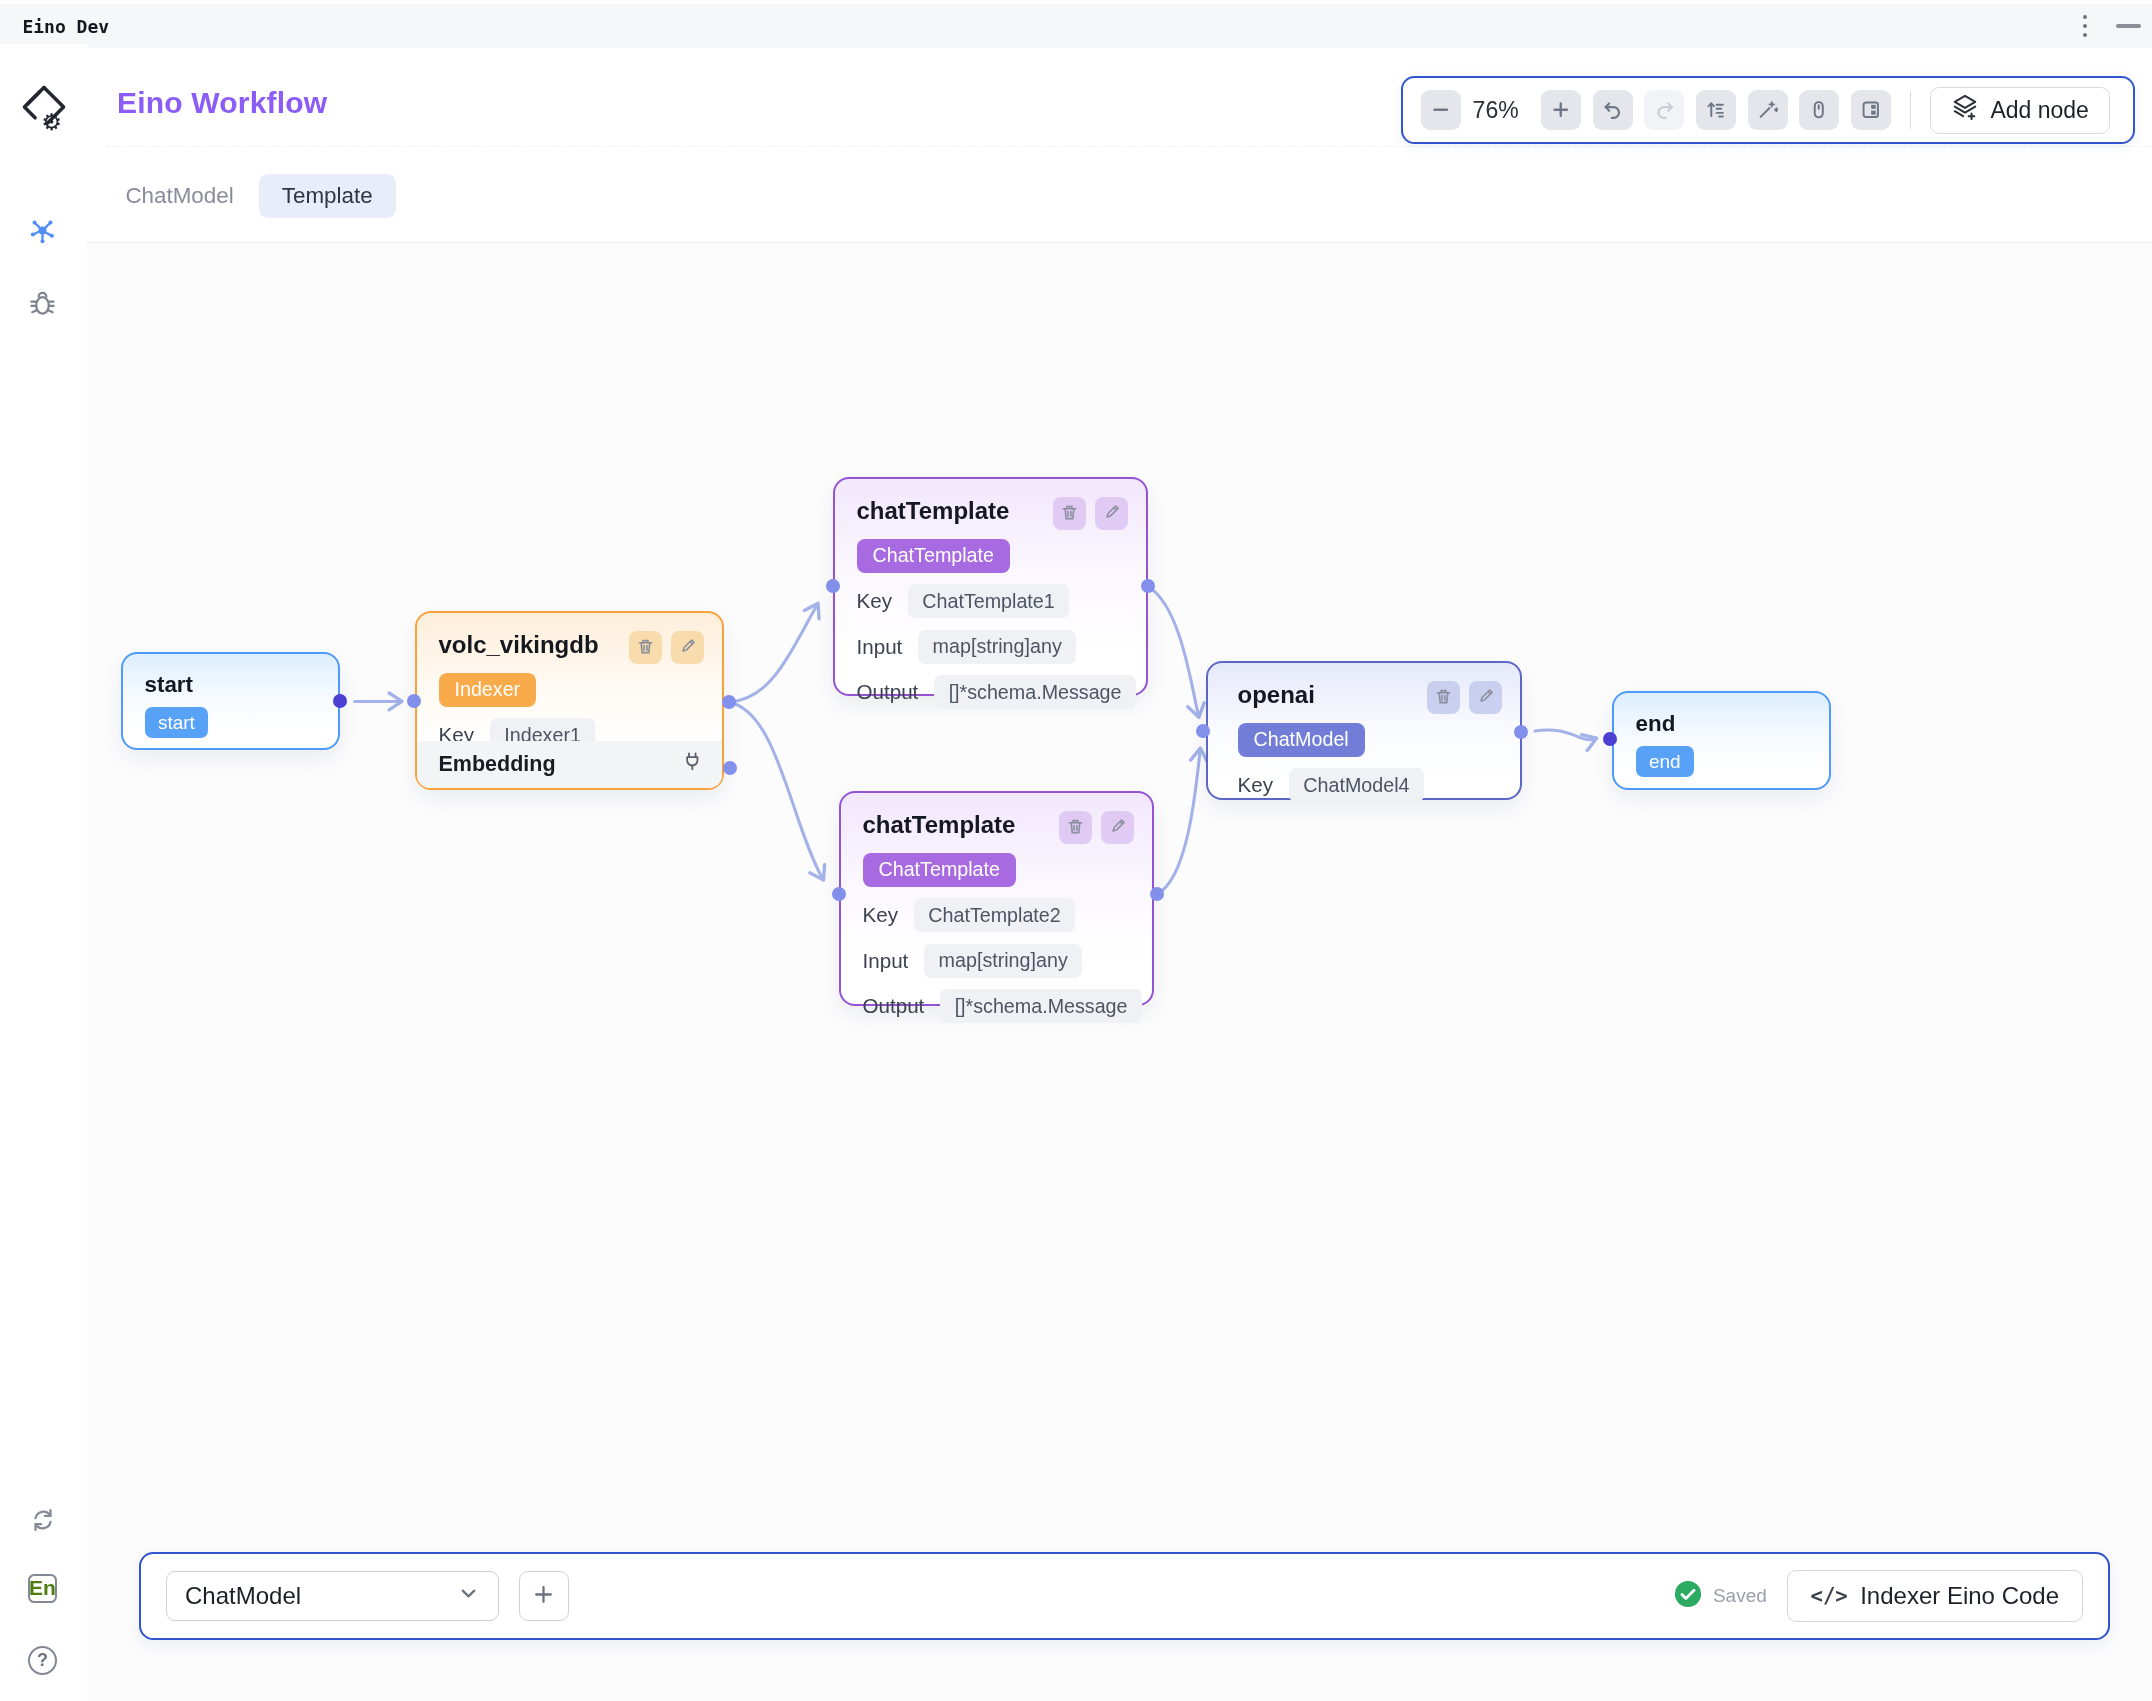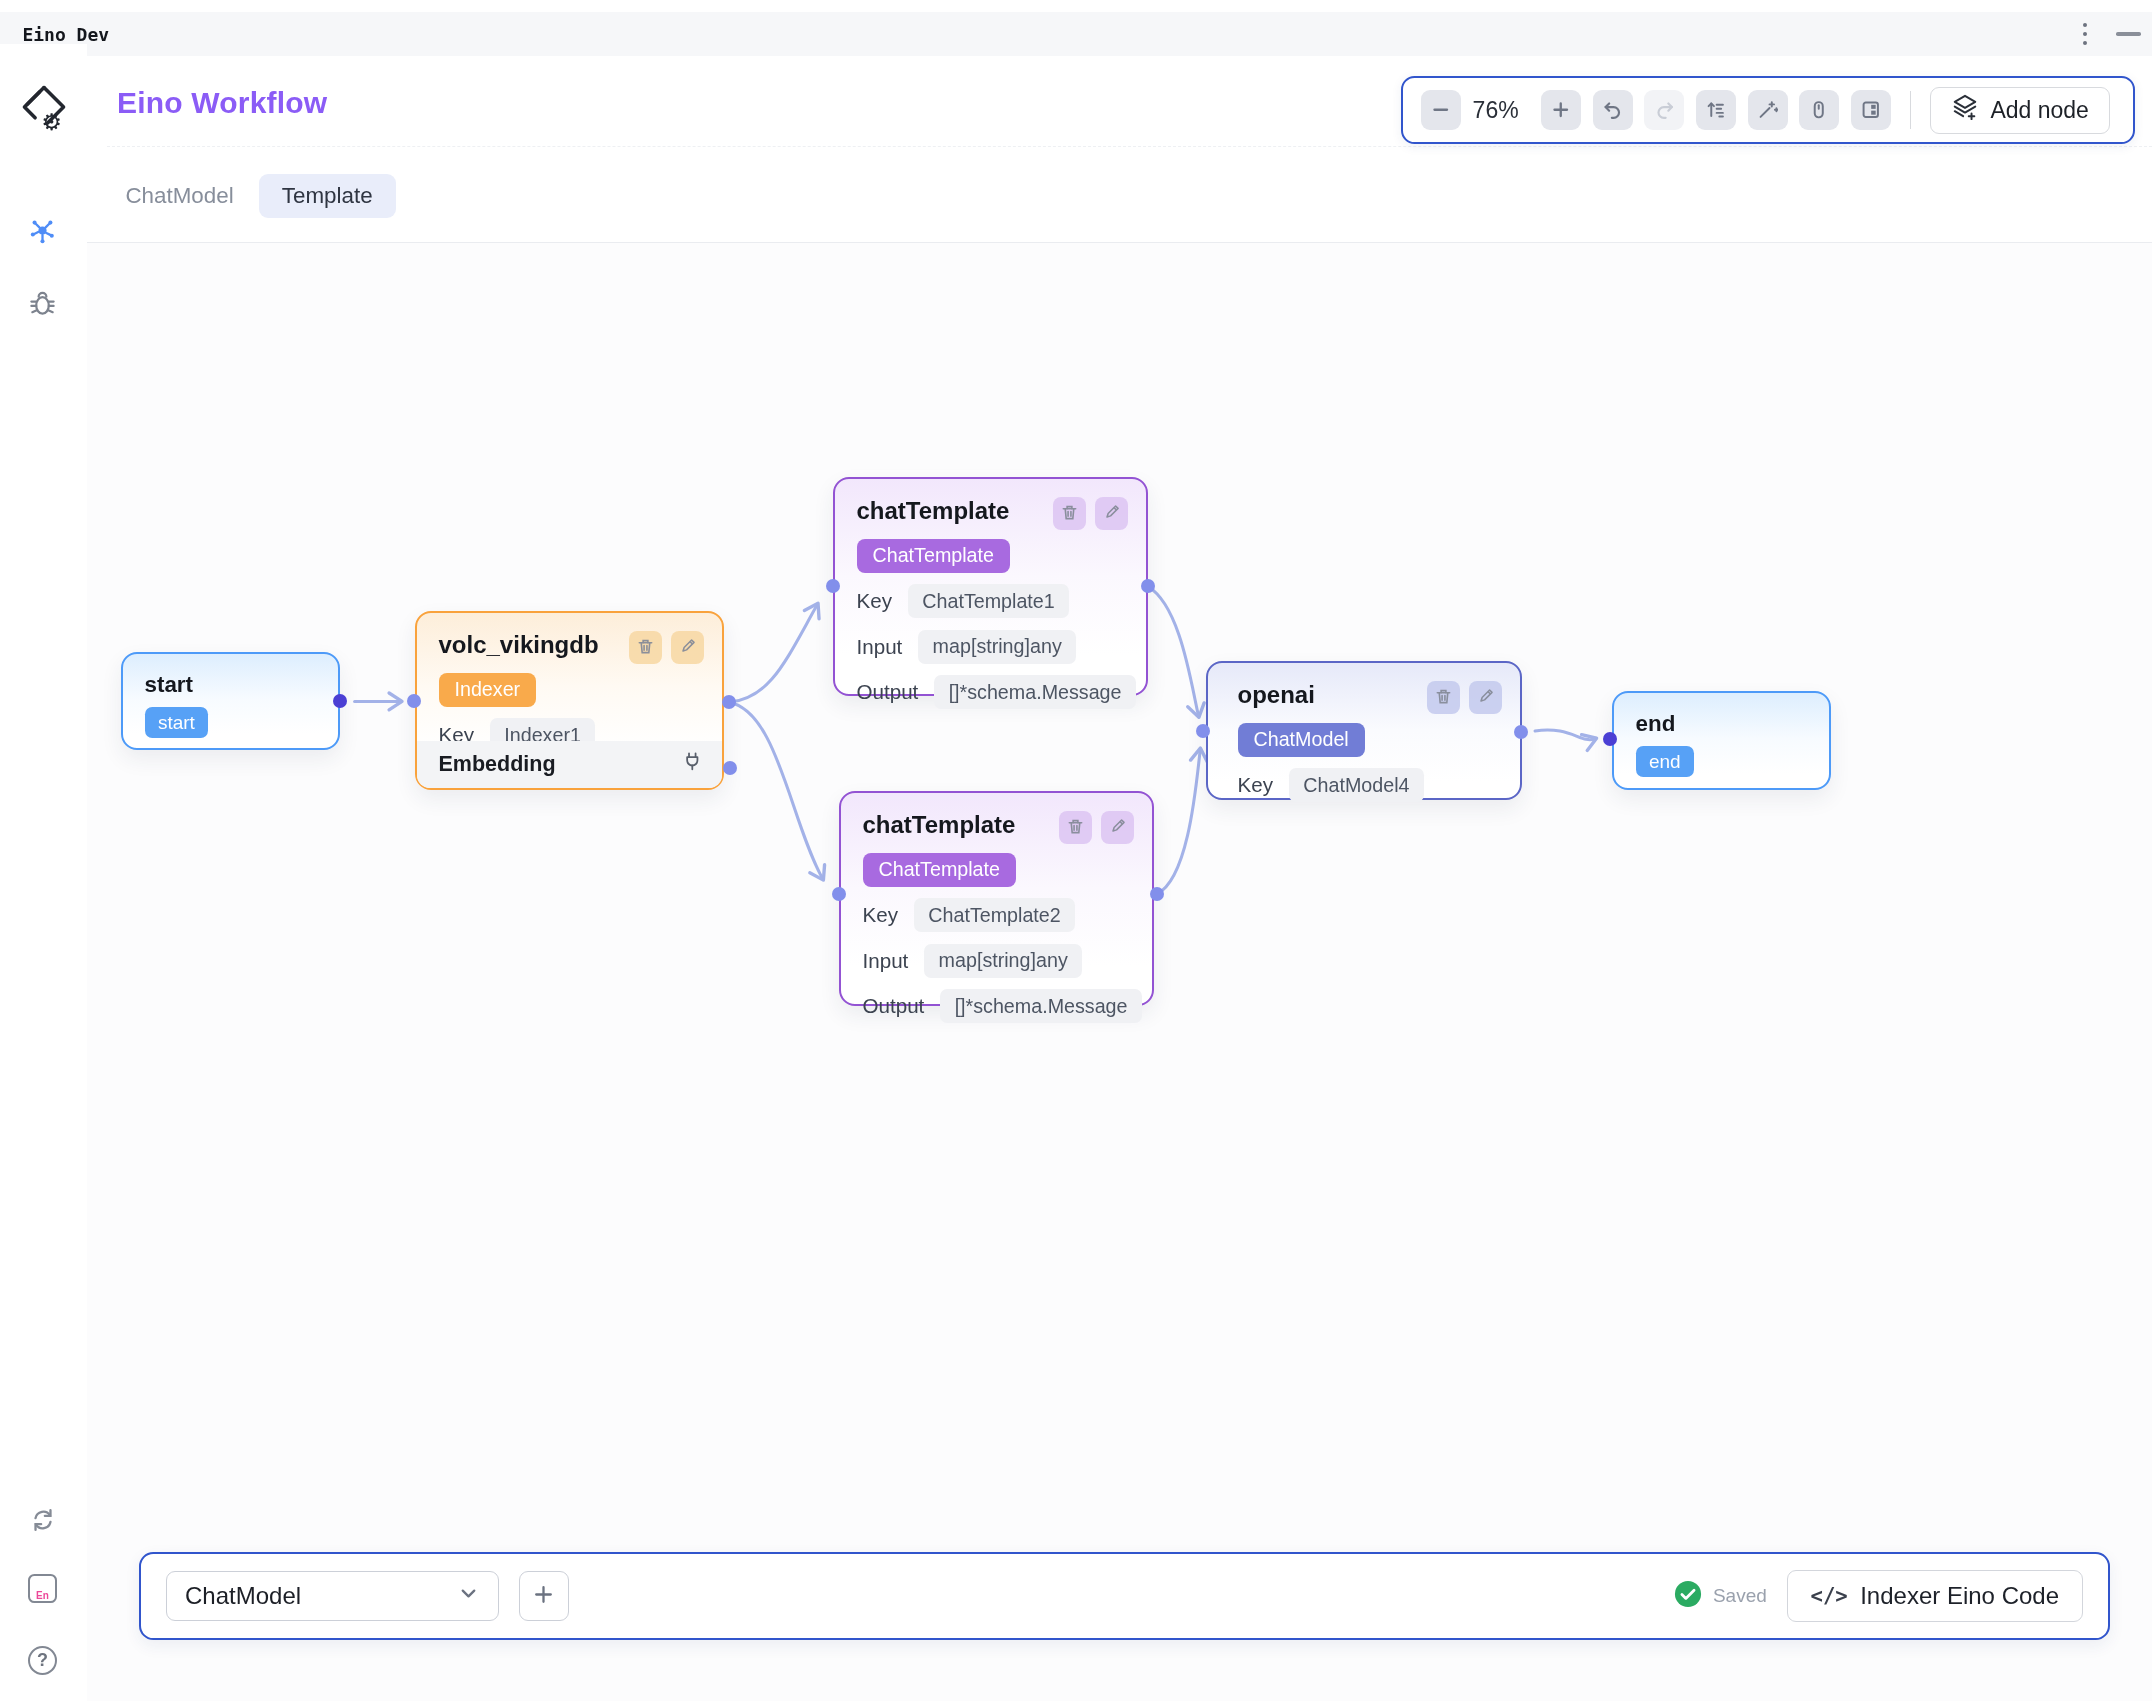--- a/index.html
+++ b/index.html
@@ -1,36 +1,36 @@
 <!DOCTYPE html>
 <html style="font-size:14.3px"><head>
 <meta charset="utf-8">
 <style>
   * { margin:0; padding:0; box-sizing:border-box; }
   html,body { width:2153px; height:1702px; overflow:hidden; background:#ffffff;
     font-family:"Liberation Sans", sans-serif; }
 
   
-  .topstrip { position:absolute; left:0; top:12px; width:2153px; height:44px;
+  .topstrip { position:absolute; left:0; top:4px; width:2153px; height:44px;
     background:#f6f7f9; display:flex; align-items:center; }
   .topstrip-title { font-family:"DejaVu Sans Mono", monospace; font-weight:bold;
     font-size:18px; color:#14171d; margin-left:22.4px; }
   .strip-right { position:absolute; right:12.5px; top:0; height:44px; display:flex; align-items:center; gap:23px; }
   .kebab { display:flex; flex-direction:column; gap:4.5px; padding:5.4px; cursor:pointer; }
   .kebab i { width:4.5px; height:4.5px; border-radius:50%; background:#6d7380; display:block; }
   .minimize { width:25px; height:3.6px; background:#8a8f99; border-radius:1.8px; cursor:pointer; }
 
   
   .rail { position:absolute; left:0; top:44px; width:87px; bottom:0; background:#ffffff; z-index:30; }
   .logo { position:absolute; left:19.7px; top:39px; width:48px; height:50px; }
   .rail-icon { position:absolute; left:23px; width:39px; height:39px; display:flex;
     align-items:center; justify-content:center; cursor:pointer; }
   .lang-box { width:29.6px; height:29.6px; border:2.2px solid #828893; border-radius:6.3px;
-    display:flex; align-items:flex-end; justify-content:center;
-    font-size:10px; font-weight:bold; color:#ec4899; }
+    display:flex; align-items:flex-start; justify-content:center;
+    font-size:21px; font-weight:bold; color:#4d7c0f; }
   .help-box { width:29.6px; height:29.6px; border:2.2px solid #828893; border-radius:50%;
     display:flex; align-items:center; justify-content:center;
     font-size:18px; font-weight:bold; color:#6e747f; }
 
   
   .page-title { position:absolute; left:117px; top:86px; font-size:30px; font-weight:700;
     color:#8b5cf6; letter-spacing:0.2px; }
   .dash-line { position:absolute; left:107px; right:0; top:146px; border-top:1.8px dashed #eef0f3; }
 
   .tabs { position:absolute; left:120px; top:174px; display:flex; align-items:center; gap:19.7px; }

